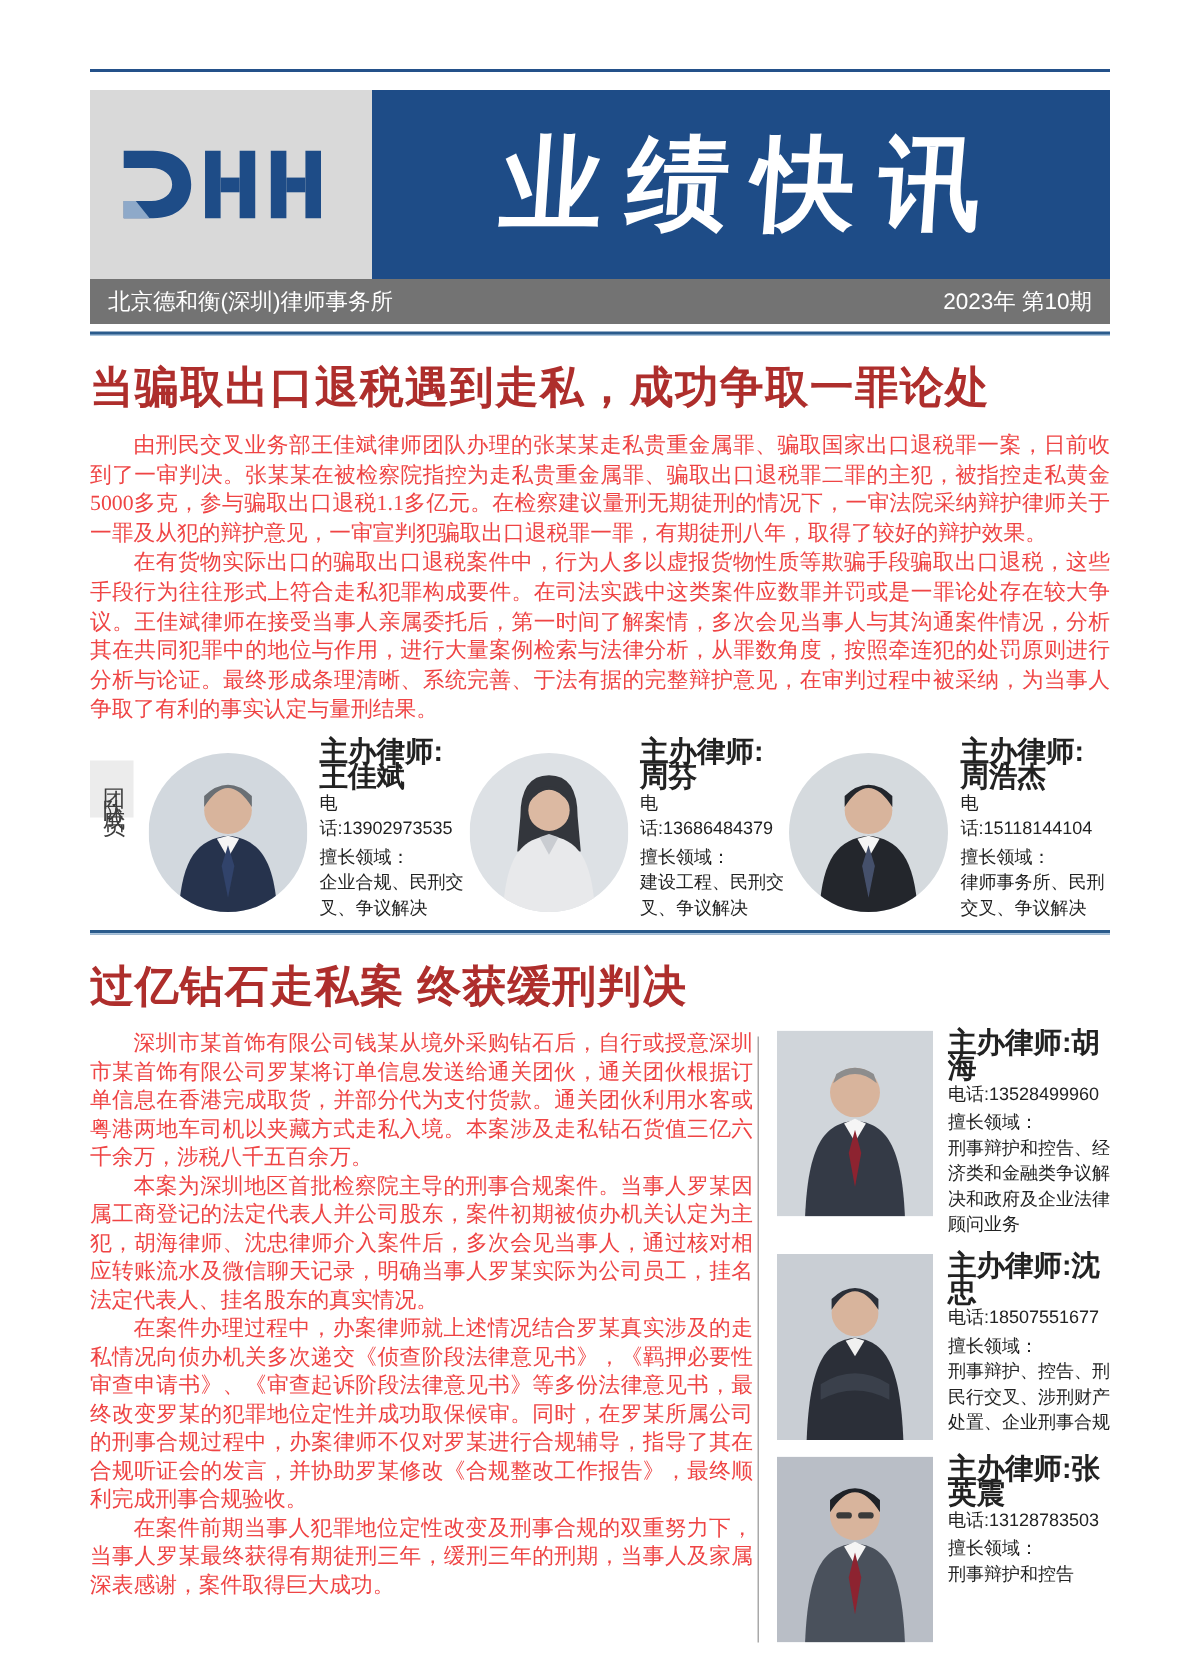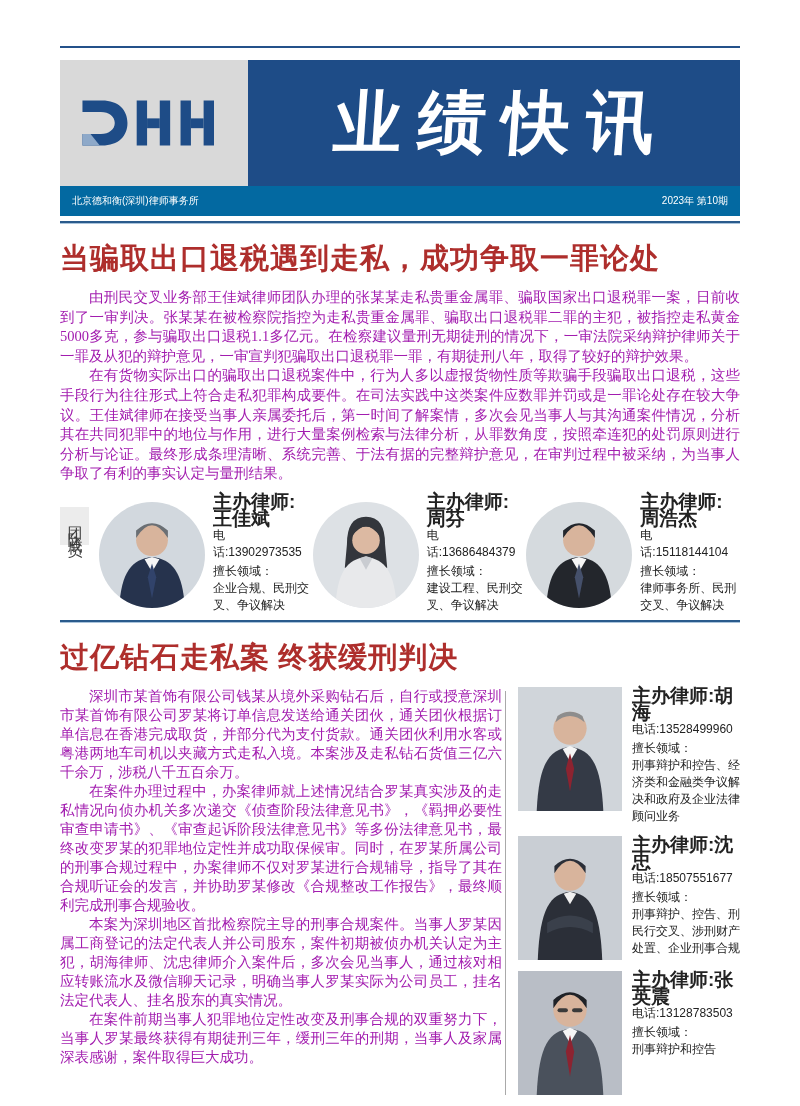--- a/index.html
+++ b/index.html
@@ -17,34 +17,34 @@
   .logo-box { width:188px; background:#d9d9d9; display:flex; align-items:center; justify-content:center; }
   .logo-box svg { width:150px; height:82px; }
   .mast-box { flex:1; background:#1e4c87; display:flex; align-items:center; justify-content:center; }
   .mast-title {
     color:#ffffff; font-size:68px; font-weight:bold; letter-spacing:16px;
     transform:skewX(-4deg); padding-left:16px; white-space:nowrap;
     font-family:"Liberation Serif","DejaVu Serif",serif;
   }
 
   .redbar {
-    height:30px; background:#0369a1; color:#ffffff;
+    height:30px; background:#737373; color:#ffffff;
     display:flex; justify-content:space-between; align-items:center;
-    padding:0 12px; font-family:"Liberation Sans","DejaVu Sans",sans-serif; font-size:10px;
+    padding:0 12px; font-family:"Liberation Sans","DejaVu Sans",sans-serif; font-size:15px;
   }
   .sep { margin-top:5px; height:3px; background:#2a5b8c; border-bottom:1px solid #aac4dc; }
 
   .article-title {
     margin-top:15px; color:#ae2e2c;
     font-size:29px; font-weight:bold; letter-spacing:1px; white-space:nowrap;
   }
   .body-block { margin-top:9px; }
   .body-block p {
     font-size:14.5px; line-height:19.6px; text-align:justify;
-    text-indent:2em; color:#a21caf;
+    text-indent:2em; color:#ef4444;
   }
 
   .team { display:flex; margin-top:9px; height:122px; align-items:flex-start; }
   .team-label {
     writing-mode:vertical-rl; text-orientation:upright;
     background:#ececec; color:#3d3d3d; font-size:15px; letter-spacing:6px;
     padding:7px 5px; margin-top:14px; margin-right:10px; flex:none;
     font-family:"Liberation Sans","DejaVu Sans",sans-serif;
   }
   .member { display:flex; flex:1; align-items:center; gap:8px; min-width:0; }
@@ -166,22 +166,22 @@
       </div>
     </div>
 
     <div class="sep"></div>
 
     <div class="article-title">过亿钻石走私案  终获缓刑判决</div>
 
     <div class="article2-wrap">
       <div class="a2-left body-block" style="margin-top:0;">
         <p>深圳市某首饰有限公司钱某从境外采购钻石后，自行或授意深圳市某首饰有限公司罗某将订单信息发送给通关团伙，通关团伙根据订单信息在香港完成取货，并部分代为支付货款。通关团伙利用水客或粤港两地车司机以夹藏方式走私入境。本案涉及走私钻石货值三亿六千余万，涉税八千五百余万。</p>
+        <p>本案为深圳地区首批检察院主导的刑事合规案件。当事人罗某因属工商登记的法定代表人并公司股东，案件初期被侦办机关认定为主犯，胡海律师、沈忠律师介入案件后，多次会见当事人，通过核对相应转账流水及微信聊天记录，明确当事人罗某实际为公司员工，挂名法定代表人、挂名股东的真实情况。</p>
         <p>在案件办理过程中，办案律师就上述情况结合罗某真实涉及的走私情况向侦办机关多次递交《侦查阶段法律意见书》，《羁押必要性审查申请书》、《审查起诉阶段法律意见书》等多份法律意见书，最终改变罗某的犯罪地位定性并成功取保候审。同时，在罗某所属公司的刑事合规过程中，办案律师不仅对罗某进行合规辅导，指导了其在合规听证会的发言，并协助罗某修改《合规整改工作报告》，最终顺利完成刑事合规验收。</p>
-        <p>本案为深圳地区首批检察院主导的刑事合规案件。当事人罗某因属工商登记的法定代表人并公司股东，案件初期被侦办机关认定为主犯，胡海律师、沈忠律师介入案件后，多次会见当事人，通过核对相应转账流水及微信聊天记录，明确当事人罗某实际为公司员工，挂名法定代表人、挂名股东的真实情况。</p>
         <p>在案件前期当事人犯罪地位定性改变及刑事合规的双重努力下，当事人罗某最终获得有期徒刑三年，缓刑三年的刑期，当事人及家属深表感谢，案件取得巨大成功。</p>
 
       </div>
 
       <div class="a2-divider"></div>
 
       <div class="a2-right">
 
         <div class="lawyer">
           <div class="lawyer-photo">

